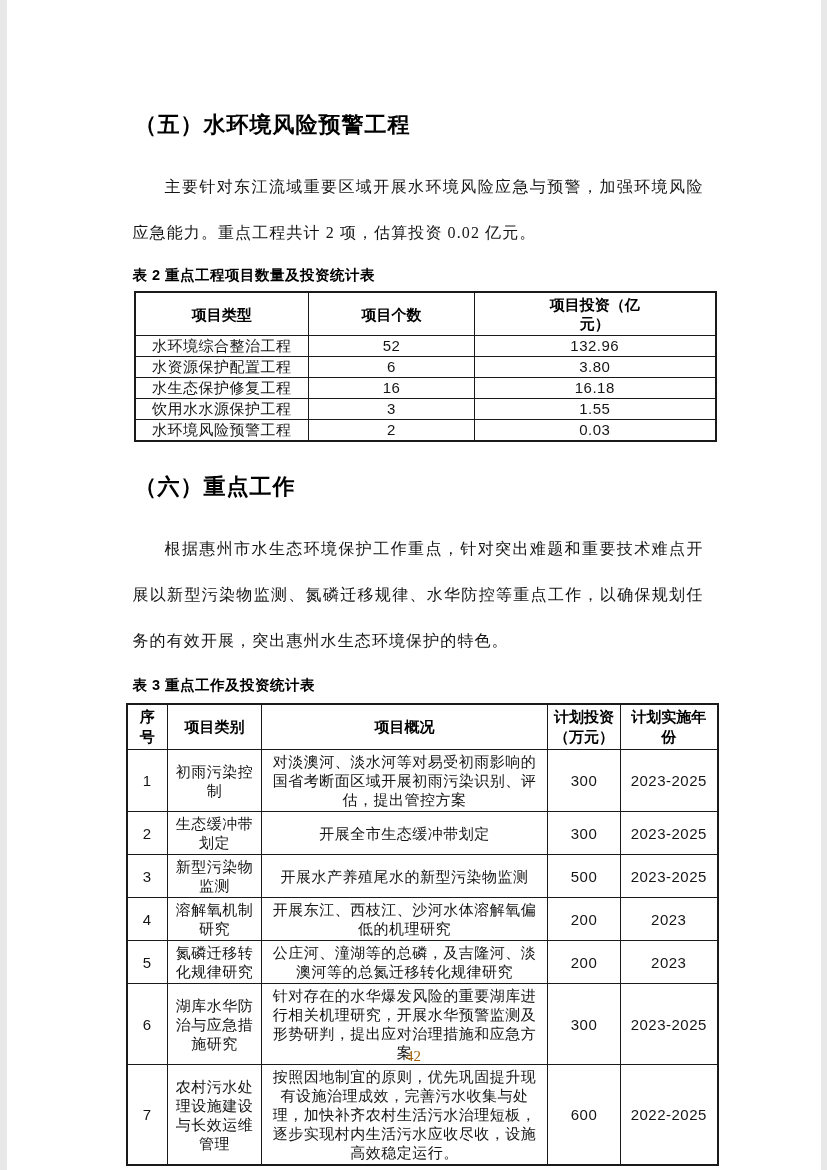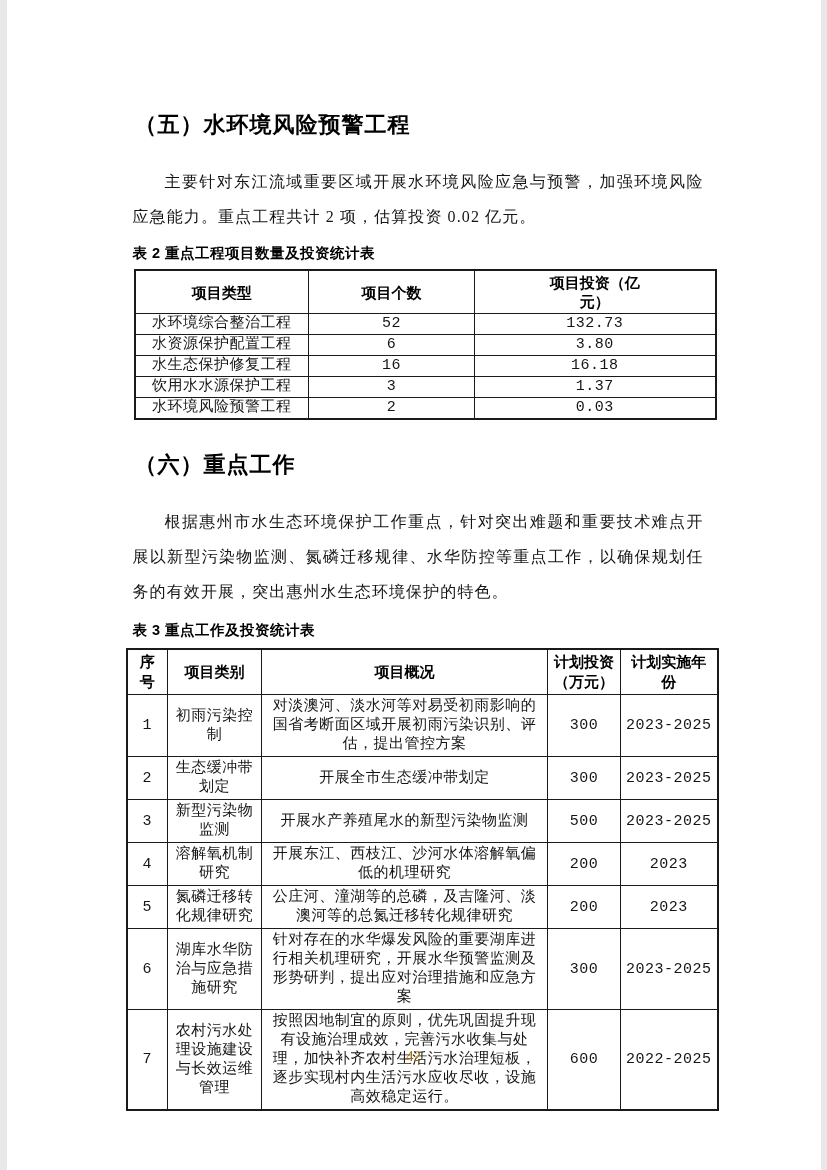--- a/index.html
+++ b/index.html
@@ -21,21 +21,21 @@
     font-family: "Liberation Sans", "DejaVu Sans", sans-serif;
     font-weight: bold;
     font-size: 22px;
     letter-spacing: 1px;
     color: #000;
     margin-left: 2px;
   }
   .body-para {
     margin-top: 24px;
     font-size: 16px;
-    line-height: 35px;
+    line-height: 46px;
     letter-spacing: 1.1px;
     text-align: justify;
     text-indent: 2em;
     color: #151515;
   }
   .table-title {
     font-family: "Liberation Sans", "DejaVu Sans", sans-serif;
     font-weight: bold;
     font-size: 14.5px;
     letter-spacing: 0.5px;
@@ -56,21 +56,21 @@
   th {
     font-family: "Liberation Sans", "DejaVu Sans", sans-serif;
     font-weight: bold;
     font-size: 15px;
     line-height: 20px;
     white-space: pre-line;
     padding: 2px 3px;
     color: #000;
   }
   td {
-    font-family: Liberation Mono, monospace;
+    font-family: Liberation Sans, sans-serif;
     font-size: 15px;
     letter-spacing: 0.5px;
     padding: 2px 4px;
     color: #151515;
   }
   #table2 {
     margin-top: 6px;
     width: 581px;
     margin-left: 1px;
   }
@@ -115,36 +115,36 @@
           <th>项目类型</th>
           <th>项目个数</th>
           <th>项目投资（亿
 元）</th>
         </tr>
       </thead>
       <tbody>
         <tr>
           <td>水环境综合整治工程</td>
           <td>52</td>
-          <td>132.73</td>
+          <td>132.96</td>
         </tr>
         <tr>
           <td>水资源保护配置工程</td>
           <td>6</td>
           <td>3.80</td>
         </tr>
         <tr>
           <td>水生态保护修复工程</td>
           <td>16</td>
           <td>16.18</td>
         </tr>
         <tr>
           <td>饮用水水源保护工程</td>
           <td>3</td>
-          <td>1.37</td>
+          <td>1.55</td>
         </tr>
         <tr>
           <td>水环境风险预警工程</td>
           <td>2</td>
           <td>0.03</td>
         </tr>
       </tbody>
     </table>
 
     <h2 class="section-heading" id="section6">（六）重点工作</h2>

